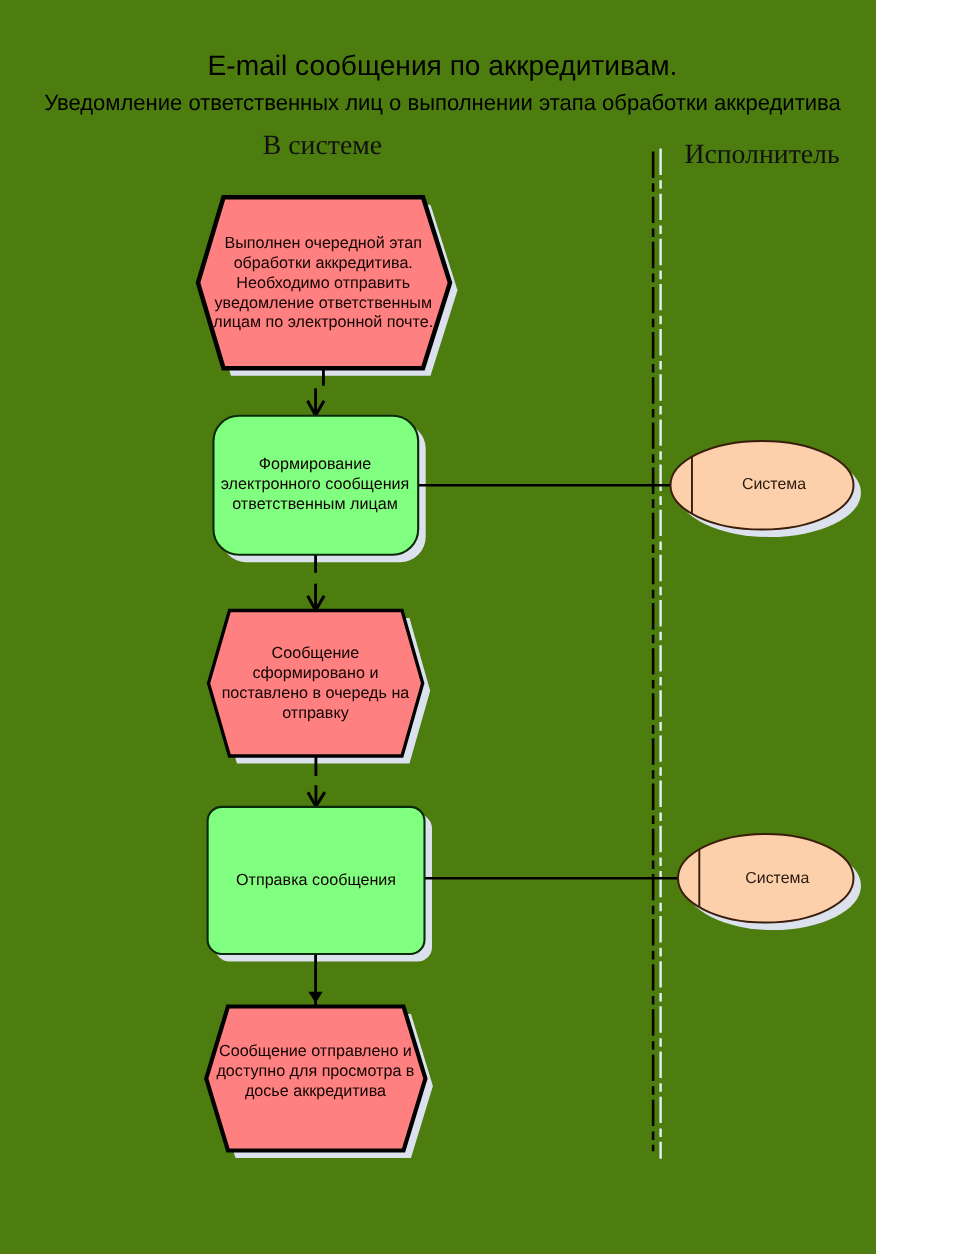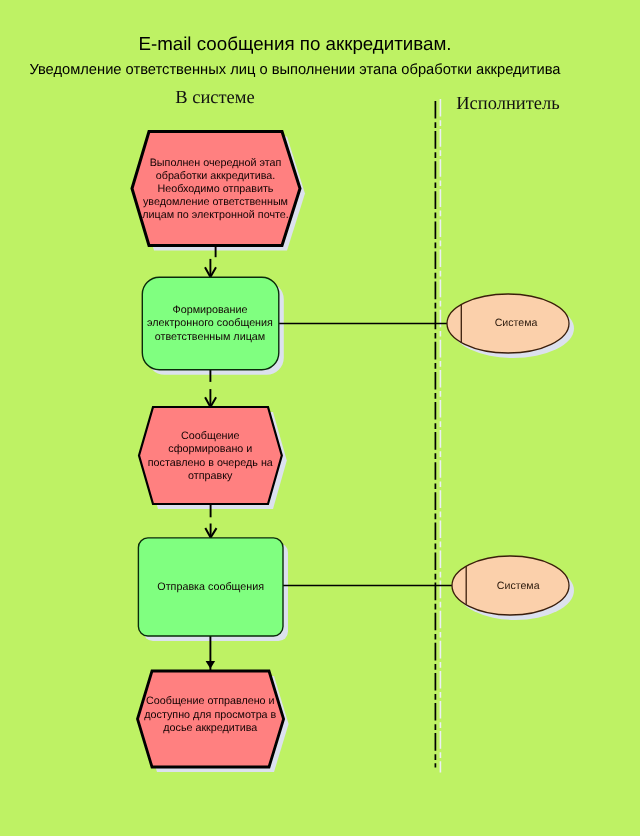--- a/index.html
+++ b/index.html
@@ -1,18 +1,18 @@
 <!DOCTYPE html>
 <html><head>
 <meta charset="utf-8">
 <style>
   html,body{margin:0;padding:0;background:#fff;}
   *{-webkit-font-smoothing:antialiased;}
   body{width:640px;height:836px;font-family:"Liberation Sans",sans-serif;overflow:hidden;}
-  #stage{position:relative;-webkit-font-smoothing:antialiased;text-rendering:geometricPrecision;width:640px;height:836px;background:#bef264;}
+  #stage{position:relative;-webkit-font-smoothing:antialiased;text-rendering:geometricPrecision;width:584px;height:836px;background:#4d7c0f;}
   svg#diagram{position:absolute;left:0;top:0;width:640px;height:836px;display:block;}
   .ttl{font-family:"Liberation Sans",sans-serif;font-size:18.75px;fill:#000;text-anchor:middle;}
   .sub{font-family:"Liberation Sans",sans-serif;font-size:14.7px;fill:#000;text-anchor:middle;}
   .lane{font-family:"Liberation Serif",serif;font-size:18.5px;fill:#111;text-anchor:middle;}
   .nodetext{font-family:"Liberation Sans",sans-serif;font-size:10.75px;fill:#120303;text-anchor:middle;}
   .actortext{font-family:"Liberation Sans",sans-serif;font-size:10.6px;fill:#2b1a0d;text-anchor:middle;}
 </style>
 </head>
 <body>
 

